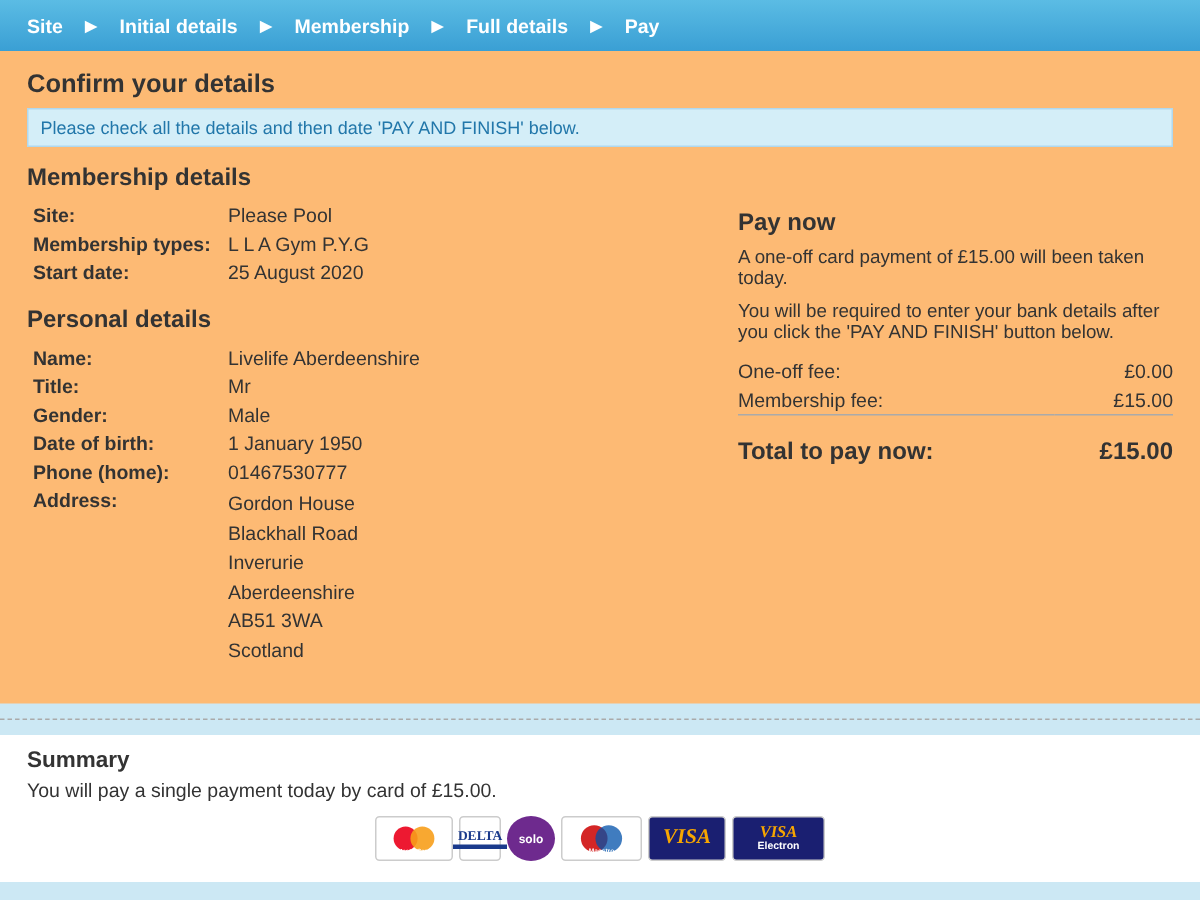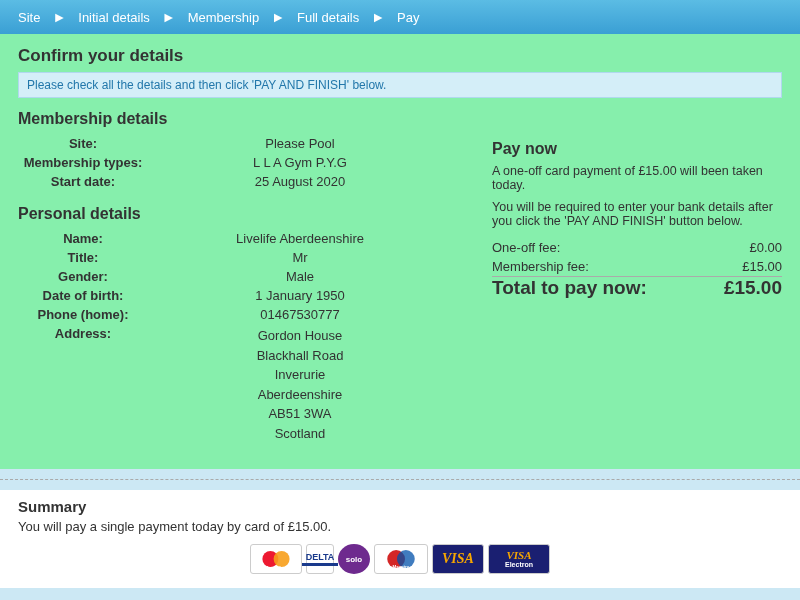--- a/index.html
+++ b/index.html
@@ -18,35 +18,35 @@
       display: flex;
       align-items: center;
       height: 34px;
       padding: 0 8px;
     }
     .nav-item {
       display: flex;
       align-items: center;
       color: white;
       font-size: 13px;
-      font-weight: normal;
+      font-weight: bold;
       padding: 0 10px;
     }
     .nav-item.active {
       color: #fff;
     }
     .nav-arrow {
       color: white;
       font-size: 14px;
       margin: 0 2px;
     }
 
     
     .main-content {
-      background: #86efac;
+      background: #fdba74;
       margin: 0;
       padding: 12px 18px 10px 18px;
     }
 
     .page-title {
       font-size: 17px;
       font-weight: bold;
       color: #333;
       margin-bottom: 6px;
     }
@@ -84,21 +84,20 @@
     .detail-table {
       width: 100%;
       border-collapse: collapse;
       margin-bottom: 14px;
     }
     .detail-table td {
       padding: 2px 4px;
       vertical-align: top;
       font-size: 13px;
       color: #333;
-      text-align: center;
     }
     .detail-table td:first-child {
       font-weight: bold;
       width: 130px;
       color: #333;
     }
 
     .pay-now-title {
       font-size: 16px;
       font-weight: bold;
@@ -128,23 +127,23 @@
       padding: 2px 0;
       font-size: 13px;
       color: #333;
     }
     .fee-table td:last-child {
       text-align: right;
     }
 
     .total-row td {
       font-weight: bold;
-      font-size: 19px;
+      font-size: 16px;
       border-top: 1px solid #aaa;
-      padding-top: 0;
+      padding-top: 16px;
     }
 
     
     .divider {
       border: none;
       border-top: 1px dashed #aaa;
       margin: 10px 0;
     }
 
     
@@ -210,21 +209,21 @@
     <span>Full details</span>
   </span>
   <span class="nav-arrow">►</span>
   <span class="nav-item">
     <span>Pay</span>
   </span>
 </div>
 
 <div class="main-content">
   <h1 class="page-title">Confirm your details</h1>
-  <div class="info-bar">Please check all the details and then click 'PAY AND FINISH' below.</div>
+  <div class="info-bar">Please check all the details and then date 'PAY AND FINISH' below.</div>
 
   <div class="two-col">
 
     <div class="left-col">
 
       <div class="section-title">Membership details</div>
       <table class="detail-table">
         <tbody>
             <tr>
           <td>Site:</td>
@@ -309,21 +308,21 @@
   <div class="card-logos">
 
     <div class="card-logo" style="width:52px; height:30px; background: white; border: 1px solid #ccc; border-radius:3px; overflow:hidden; position:relative; display:flex; align-items:center; justify-content:center;">
       <svg width="50" height="28" viewBox="0 0 50 28">
         <circle cx="18" cy="14" r="10" fill="#eb001b" opacity="0.9"></circle>
         <circle cx="32" cy="14" r="10" fill="#f79e1b" opacity="0.9"></circle>
         <text x="25" y="26" font-size="5" fill="white" text-anchor="middle" font-family="Arial">MasterCard</text>
       </svg>
     </div>
 
-    <div class="card-logo" style="width:28px; height:30px; background: white; border:1px solid #ccc; border-radius:3px; padding:2px; display:flex; flex-direction:column; align-items:center; justify-content:center;">
+    <div class="card-logo" style="width:28px; height:30px; background: white; border:1px solid #ccc; border-radius:3px; padding:2px; display:flex; flex-direction:column; align-items:center; justify-content:center;font-family:Liberation Serif, serif;">
       <div style="color:#1a3a8c; font-size:9px; font-weight:bold; line-height:1;">DELTA</div>
       <div style="background:#1a3a8c; height:3px; width:36px; margin-top:1px;"></div>
     </div>
 
     <div class="card-logo" style="width:32px; height:30px; background: #6e2a8e; border-radius:50%; display:flex; align-items:center; justify-content:center;">
       <span style="color:white; font-size:8px; font-weight:bold;">solo</span>
     </div>
 
     <div class="card-logo" style="width:54px; height:30px; background:white; border:1px solid #ccc; border-radius:3px; overflow:hidden; display:flex; align-items:center; justify-content:center;">
       <svg width="52" height="28" viewBox="0 0 52 28">

